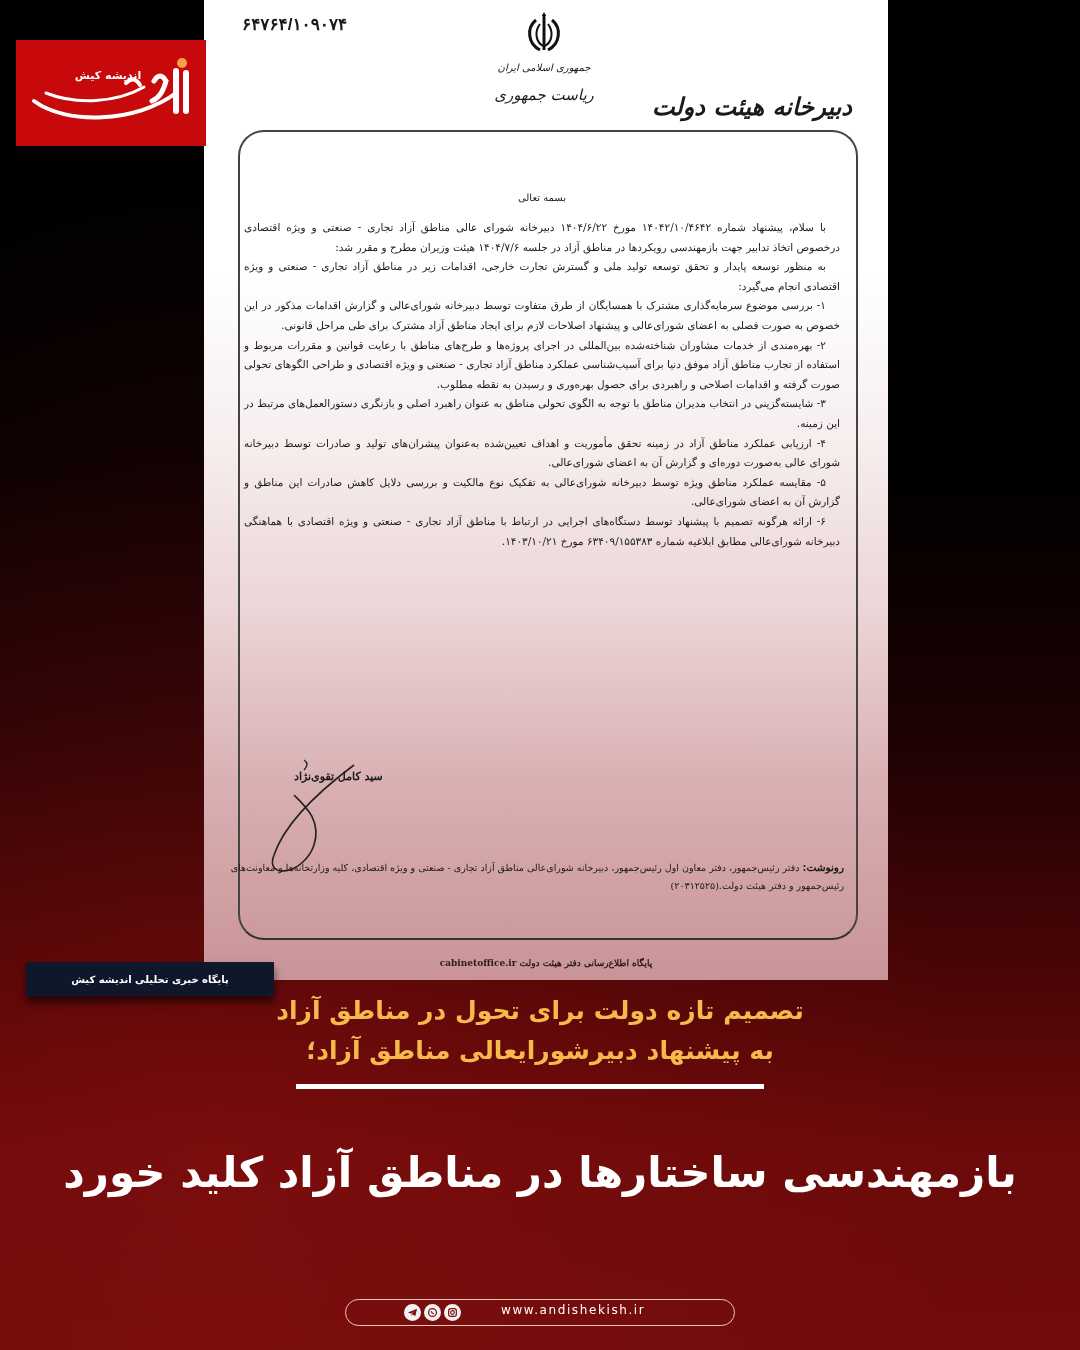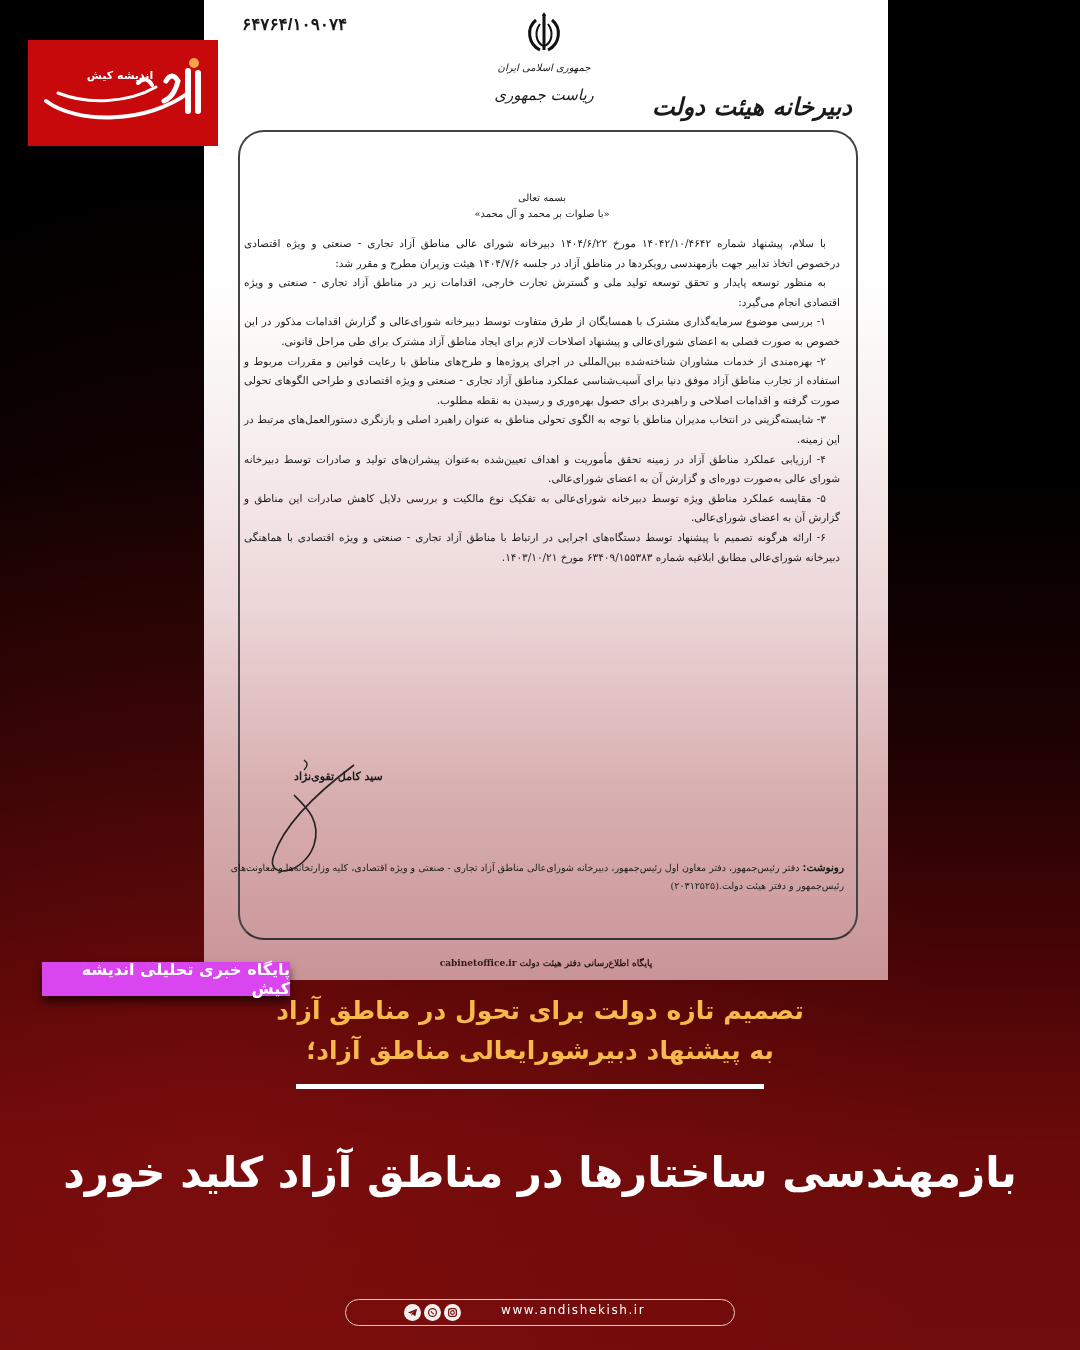--- a/index.html
+++ b/index.html
@@ -71,30 +71,30 @@
     position: absolute; left: 20px; right: 44px; top: 858px;
     font-family: "DejaVu Serif", serif; font-size: 9.5px; line-height: 18px;
   }
   .cc b { font-size: 10.5px; }
   .doc-footer {
     position: absolute; left: 0; right: 0; top: 958px; text-align: center;
     font-family: "DejaVu Serif", serif; font-size: 9px; font-weight: bold; color: #2a1a1a;
   }
   
   .logo {
-    position: absolute; left: 28px; top: 40px; width: 190px; height: 106px;
+    position: absolute; left: 16px; top: 40px; width: 190px; height: 106px;
     background: #c8090c;
     display: flex; align-items: center; justify-content: center;
   }
   .logo svg { width: 170px; height: 80px; }
   
   .site-badge {
-    position: absolute; left: 42px; top: 962px; height: 34px; width: 248px;
-    background: #d946ef; color: #fff; direction: rtl;
-    font-family: "DejaVu Sans", sans-serif; font-weight: bold; font-size: 16px;
+    position: absolute; left: 26px; top: 962px; height: 34px; width: 248px;
+    background: #0f172a; color: #fff; direction: rtl;
+    font-family: "DejaVu Sans", sans-serif; font-weight: bold; font-size: 10px;
     display: flex; align-items: center; justify-content: center;
     box-shadow: 0 6px 8px rgba(0,0,0,0.6);
   }
   
   .kicker {
     position: absolute; left: 180px; width: 720px; text-align: center; direction: rtl;
     font-family: "DejaVu Sans", sans-serif; font-weight: bold; color: #f6b94b;
     font-size: 25px; letter-spacing: -0.5px;
   }
   .k1 { top: 996px; }
@@ -143,21 +143,20 @@
     </svg>
     <div class="emblem-caption cap1">جمهوری اسلامی ایران</div>
     <div class="emblem-caption cap2">ریاست جمهوری</div>
     <div class="office-name">دبیرخانه هیئت دولت</div>
   </div>
 
   <div class="doc-frame"></div>
 
   <div class="doc-body">
     <div class="bismillah">بسمه تعالی</div>
-    <div class="salawat">«با صلوات بر محمد و آل محمد»</div>
     <div class="para">
       <p>با سلام، پیشنهاد شماره ۱۴۰۴۲/۱۰/۴۶۴۲ مورخ ۱۴۰۴/۶/۲۲ دبیرخانه شورای عالی مناطق آزاد تجاری - صنعتی و ویژه اقتصادی درخصوص اتخاذ تدابیر جهت بازمهندسی رویکردها در مناطق آزاد در جلسه ۱۴۰۴/۷/۶ هیئت وزیران مطرح و مقرر شد:</p>
       <p>به منظور توسعه پایدار و تحقق توسعه تولید ملی و گسترش تجارت خارجی، اقدامات زیر در مناطق آزاد تجاری - صنعتی و ویژه اقتصادی انجام می‌گیرد:</p>
       <p>۱- بررسی موضوع سرمایه‌گذاری مشترک با همسایگان از طرق متفاوت توسط دبیرخانه شورای‌عالی و گزارش اقدامات مذکور در این خصوص به صورت فصلی به اعضای شورای‌عالی و پیشنهاد اصلاحات لازم برای ایجاد مناطق آزاد مشترک برای طی مراحل قانونی.</p>
       <p>۲- بهره‌مندی از خدمات مشاوران شناخته‌شده بین‌المللی در اجرای پروژه‌ها و طرح‌های مناطق با رعایت قوانین و مقررات مربوط و استفاده از تجارب مناطق آزاد موفق دنیا برای آسیب‌شناسی عملکرد مناطق آزاد تجاری - صنعتی و ویژه اقتصادی و طراحی الگوهای تحولی صورت گرفته و اقدامات اصلاحی و راهبردی برای حصول بهره‌وری و رسیدن به نقطه مطلوب.</p>
       <p>۳- شایسته‌گزینی در انتخاب مدیران مناطق با توجه به الگوی تحولی مناطق به عنوان راهبرد اصلی و بازنگری دستورالعمل‌های مرتبط در این زمینه.</p>
       <p>۴- ارزیابی عملکرد مناطق آزاد در زمینه تحقق مأموریت و اهداف تعیین‌شده به‌عنوان پیشران‌های تولید و صادرات توسط دبیرخانه شورای عالی به‌صورت دوره‌ای و گزارش آن به اعضای شورای‌عالی.</p>
       <p>۵- مقایسه عملکرد مناطق ویژه توسط دبیرخانه شورای‌عالی به تفکیک نوع مالکیت و بررسی دلایل کاهش صادرات این مناطق و گزارش آن به اعضای شورای‌عالی.</p>
       <p>۶- ارائه هرگونه تصمیم با پیشنهاد توسط دستگاه‌های اجرایی در ارتباط با مناطق آزاد تجاری - صنعتی و ویژه اقتصادی با هماهنگی دبیرخانه شورای‌عالی مطابق ابلاغیه شماره ۶۳۴۰۹/۱۵۵۳۸۳ مورخ ۱۴۰۳/۱۰/۲۱.</p>
     </div>

